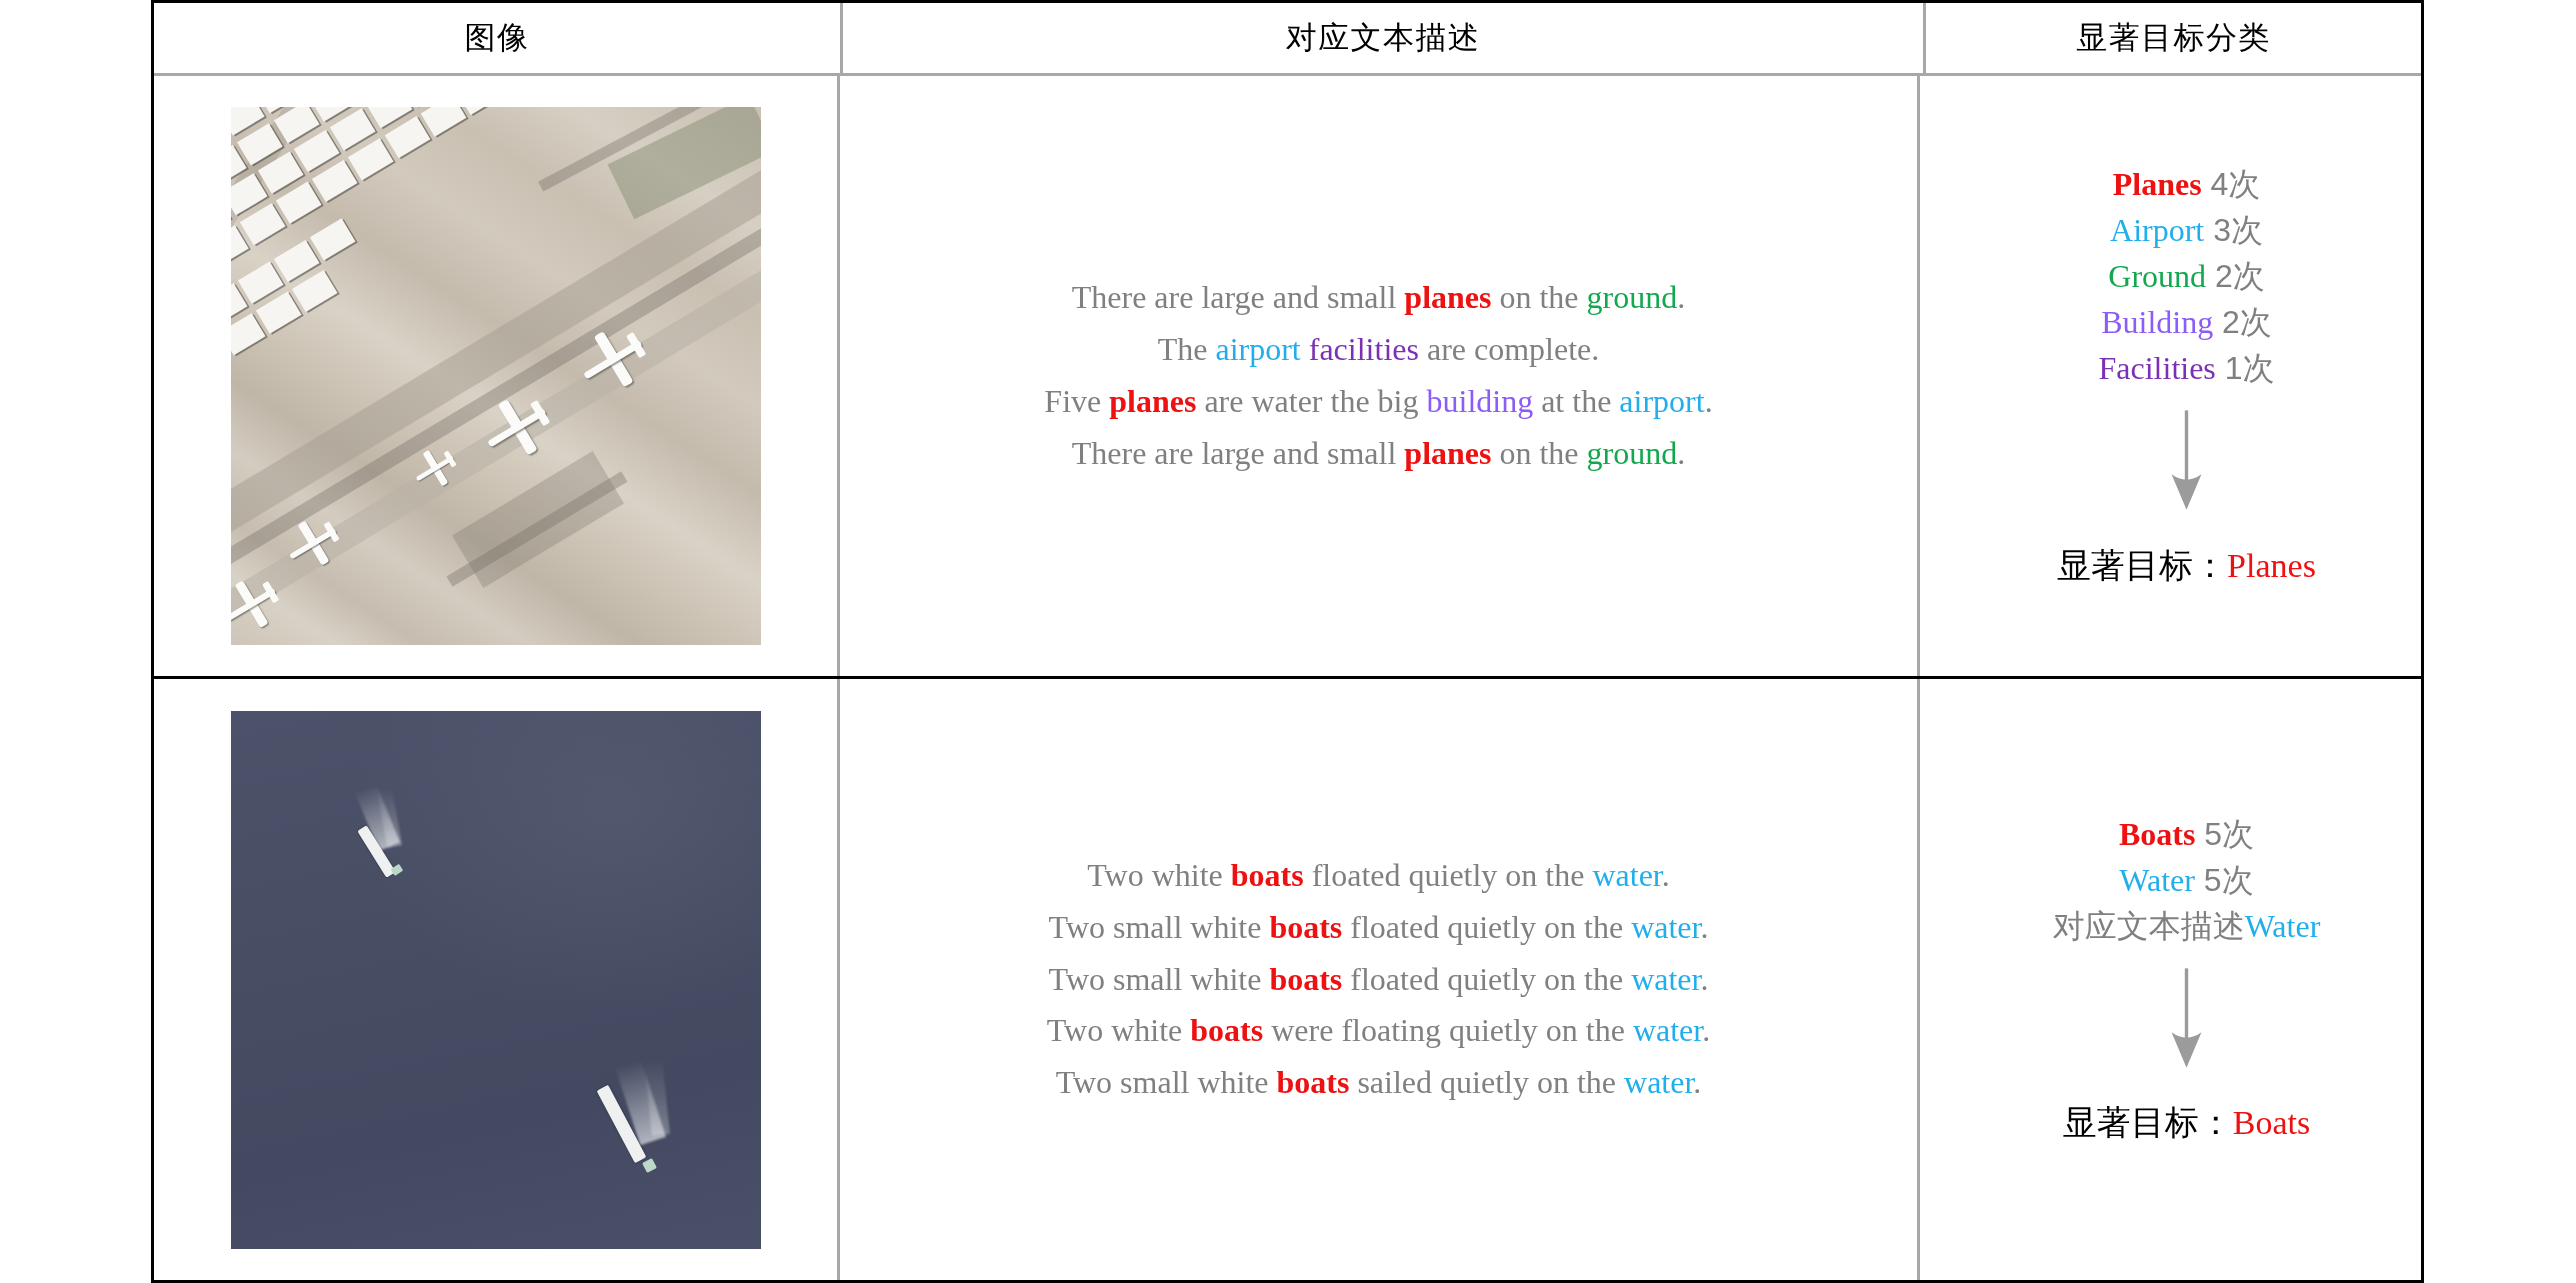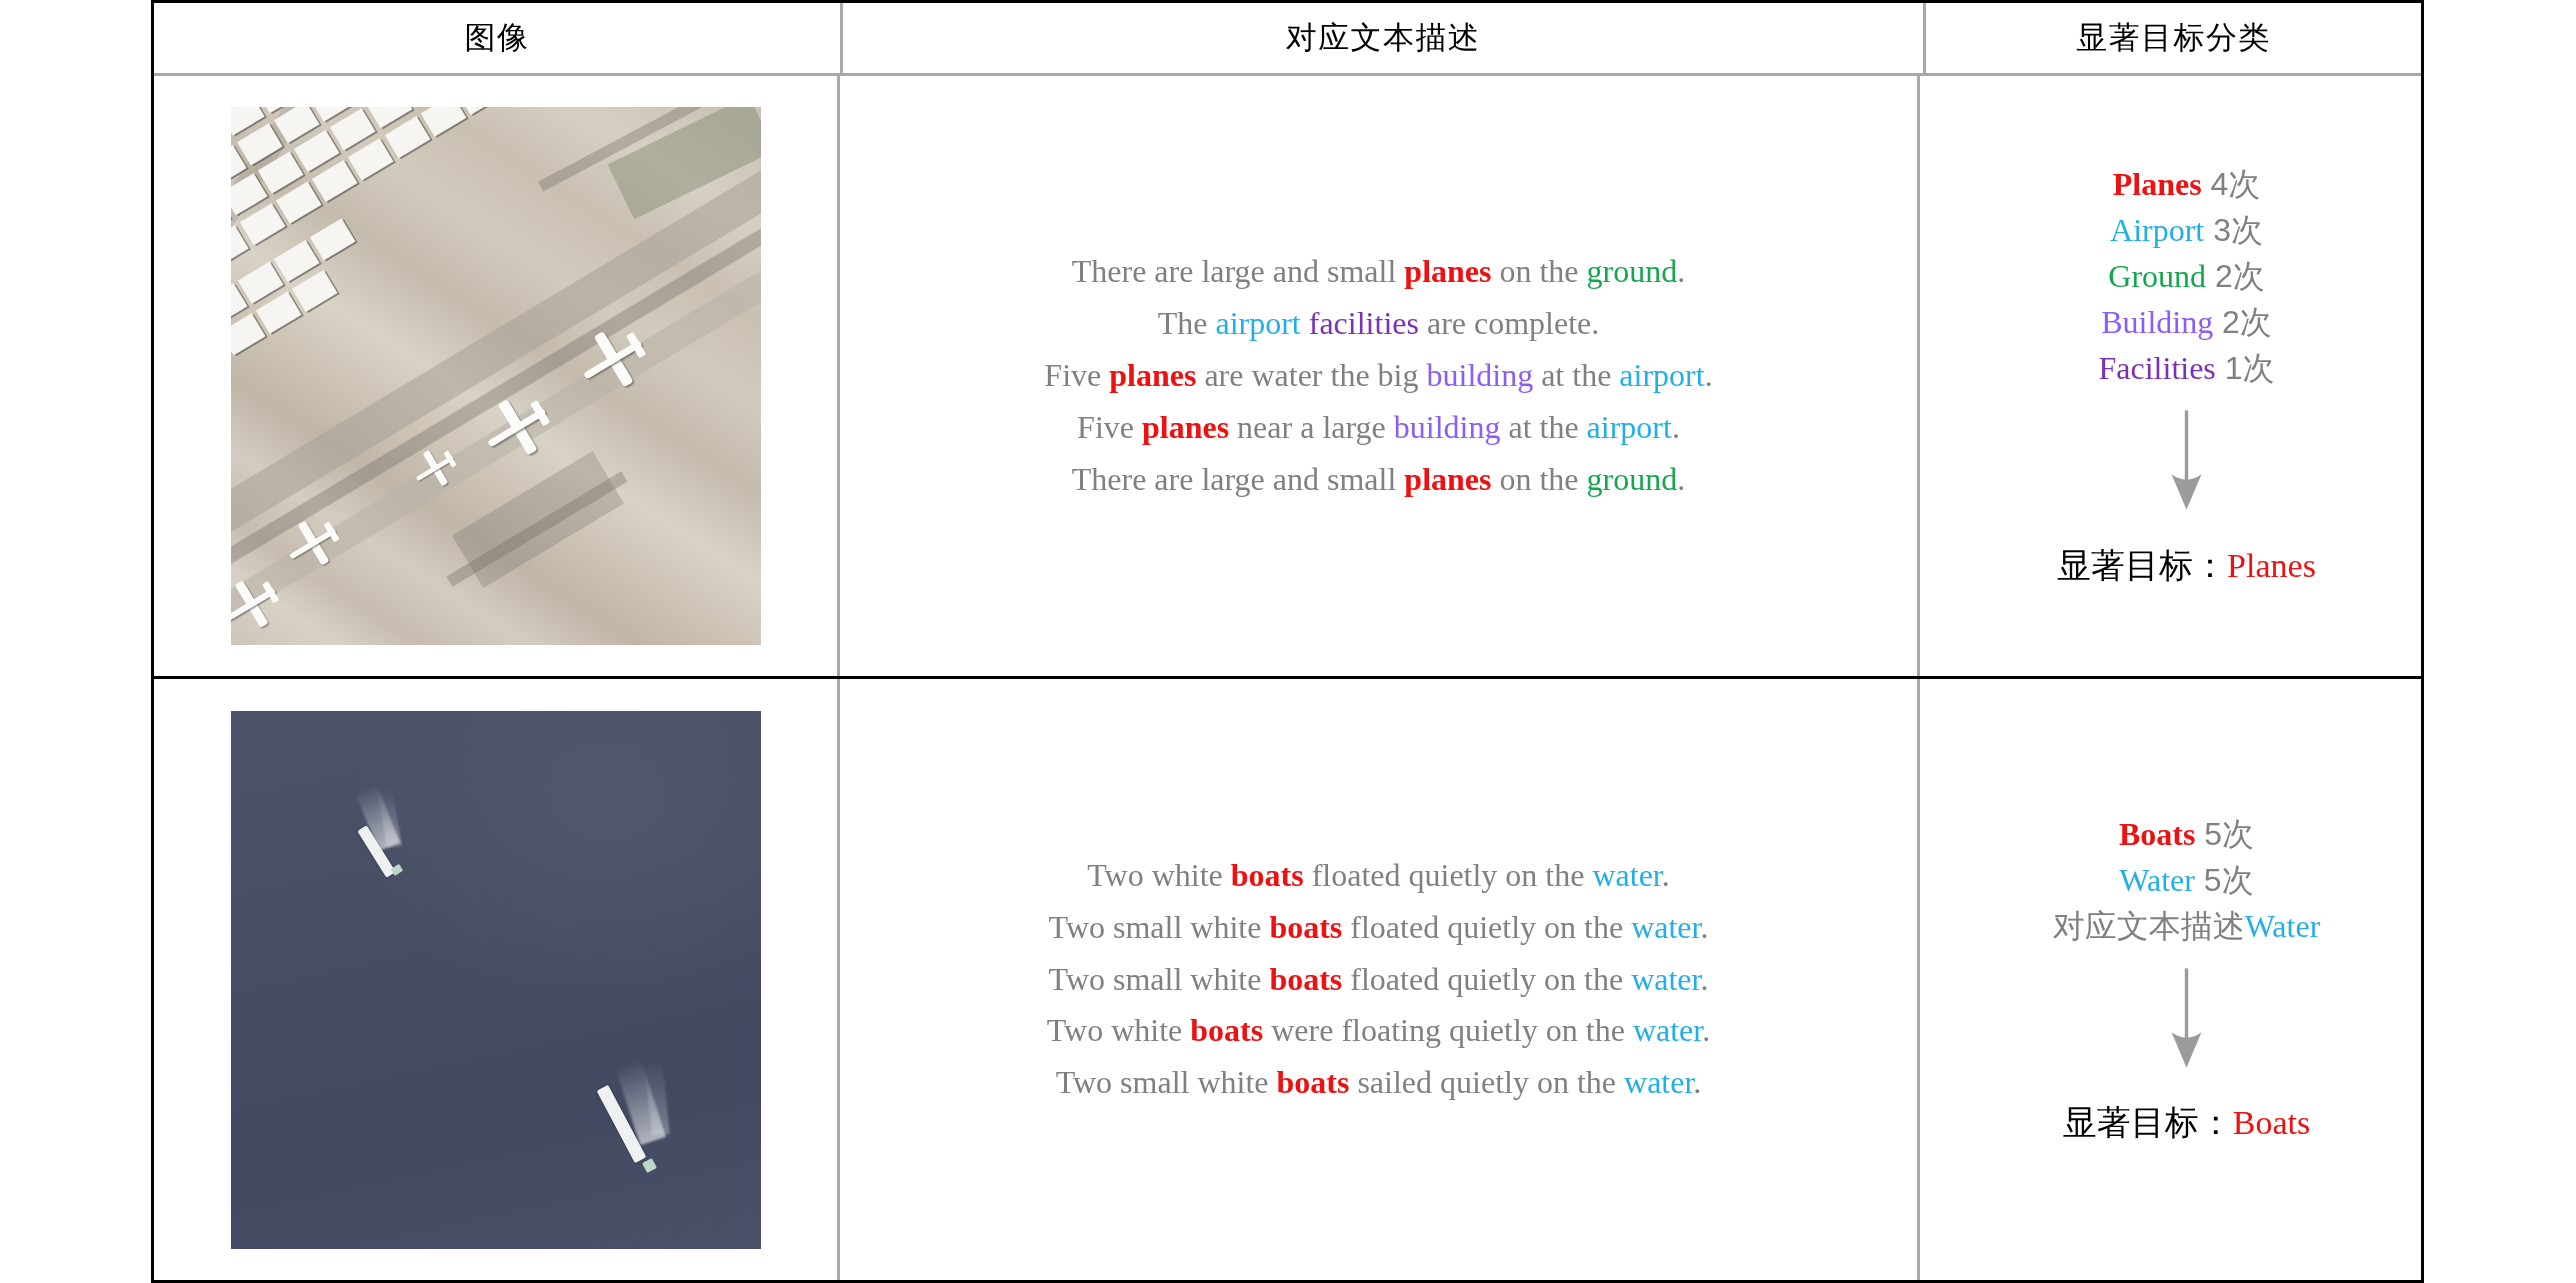--- a/index.html
+++ b/index.html
@@ -321,21 +321,20 @@
               <div class="tail"></div>
           </div>
         </div>
       </div>
 
       <div class="cell col-text vsep-gray">
         <div class="desc">
             <span class="ln"><span>There are large and small </span><span class="w-red">planes</span><span> on the </span><span class="w-green">ground</span><span>.</span></span>
             <span class="ln"><span>The </span><span class="w-blue">airport</span><span> </span><span class="w-purple">facilities</span><span> are complete.</span></span>
             <span class="ln"><span>Five </span><span class="w-red">planes</span><span> are water the big </span><span class="w-yellow">building</span><span> at the </span><span class="w-blue">airport</span><span>.</span></span>
-            <span class="ln"><span>Five </span><span class="w-red">planes</span><span> near a large </span><span class="w-yellow">building</span><span> at the </span><span class="w-blue">airport</span><span>.</span></span>
             <span class="ln"><span>There are large and small </span><span class="w-red">planes</span><span> on the </span><span class="w-green">ground</span><span>.</span></span>
           </div>
       </div>
 
       <div class="cell col-class cls">
         <div>
             <span class="tally"><span class="w-red">Planes</span><span class="cnt cn"> 4次</span></span>
             <span class="tally"><span class="w-blue">Airport</span><span class="cnt cn"> 3次</span></span>
             <span class="tally"><span class="w-green">Ground</span><span class="cnt cn"> 2次</span></span>
             <span class="tally"><span class="w-yellow">Building</span><span class="cnt cn"> 2次</span></span>

